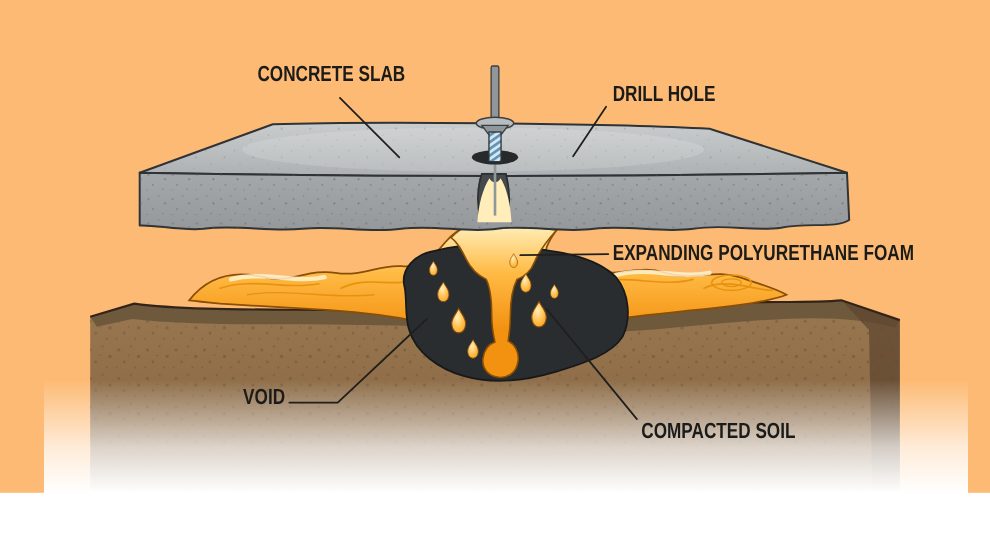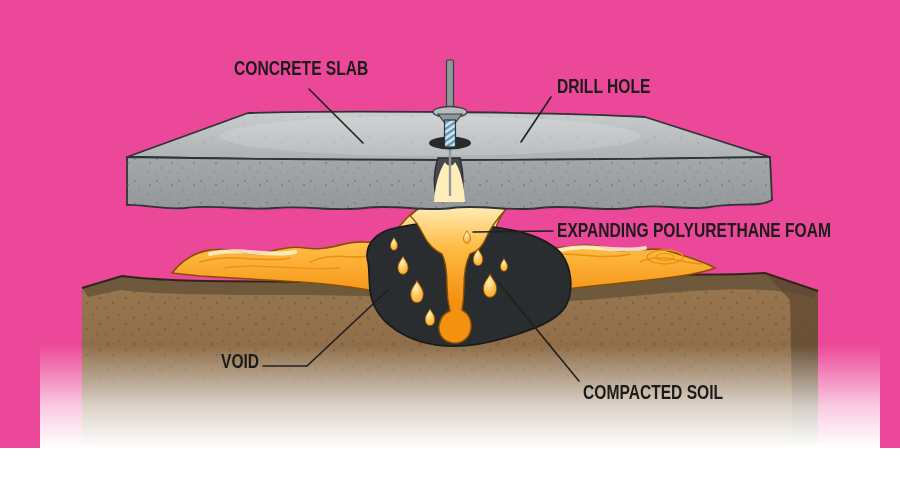--- a/index.html
+++ b/index.html
@@ -1,17 +1,17 @@
 <!DOCTYPE html>
 <html><head>
 <meta charset="utf-8">
 <style>
   html,body{margin:0;padding:0;background:#fff;}
   .canvas{
-    position:relative;width:900px;height:491px;background:#ec4899;
+    position:relative;width:900px;height:491px;background:#fdba74;
     overflow:hidden;font-family:"Liberation Sans","DejaVu Sans",sans-serif;
   }
   .canvas svg{position:absolute;left:0;top:0;}
   .lbl{
     position:absolute;font-weight:700;font-size:20px;line-height:1;
     color:#1b1b19;white-space:nowrap;letter-spacing:0px;
     transform:scaleX(0.78);transform-origin:0 0;
   }
   .lbl-concrete{left:234px;top:58px;}
   .lbl-drill{left:557px;top:76px;}

